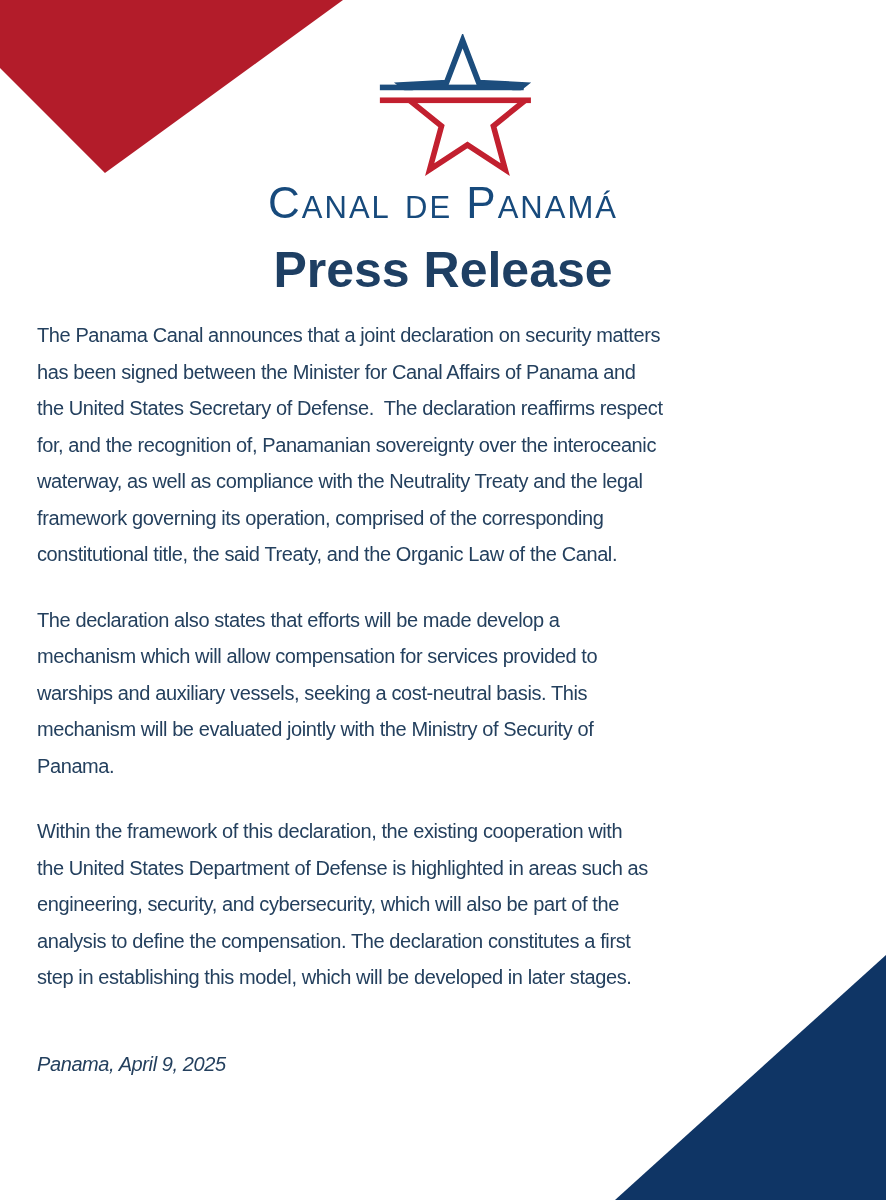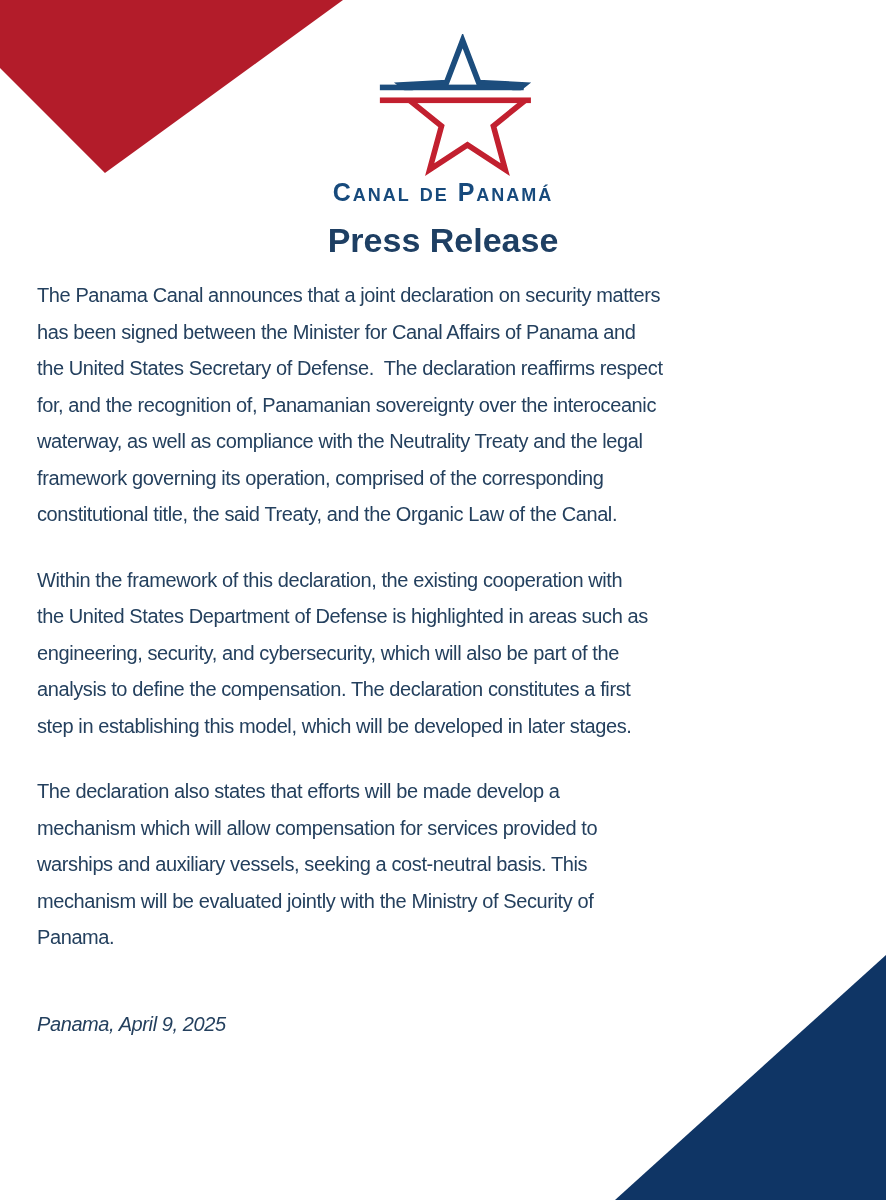--- a/index.html
+++ b/index.html
@@ -39,30 +39,30 @@
     position: relative;
     z-index: 2;
   }
   .logo-svg {
     display: block;
     margin: 0 auto;
     margin-left: 378px; 
   }
   .brand {
     margin-top: 2px;
-    font-weight: bold;
+    font-weight: normal;
     font-variant: small-caps;
-    font-size: 25px;
+    font-size: 44px;
     letter-spacing: 2px;
     color: var(--wordmark-navy, #174a7c);
     line-height: 1.1;
   }
   h1.title {
     margin: 13px 0 0 0;
-    font-size: 34px;
+    font-size: 50px;
     font-weight: bold;
     color: var(--title-navy, #1e3f63);
     line-height: 1.2;
   }
 
   
   main {
     position: relative;
     z-index: 2;
     margin: 17px 20px 0 37px;
@@ -116,26 +116,26 @@
   </header>
 
   <main>
     <p>The Panama Canal announces that a joint declaration on security matters
 has been signed between the Minister for Canal Affairs of Panama and
 the United States Secretary of Defense.  The declaration reaffirms respect
 for, and the recognition of, Panamanian sovereignty over the interoceanic
 waterway, as well as compliance with the Neutrality Treaty and the legal
 framework governing its operation, comprised of the corresponding
 constitutional title, the said Treaty, and the Organic Law of the Canal.</p>
+    <p>The declaration also states that efforts will be made develop a
+mechanism which will allow compensation for services provided to
+warships and auxiliary vessels, seeking a cost-neutral basis. This
+mechanism will be evaluated jointly with the Ministry of Security of
+Panama.</p>
     <p>Within the framework of this declaration, the existing cooperation with
 the United States Department of Defense is highlighted in areas such as
 engineering, security, and cybersecurity, which will also be part of the
 analysis to define the compensation. The declaration constitutes a first
 step in establishing this model, which will be developed in later stages.</p>
-    <p>The declaration also states that efforts will be made develop a
-mechanism which will allow compensation for services provided to
-warships and auxiliary vessels, seeking a cost-neutral basis. This
-mechanism will be evaluated jointly with the Ministry of Security of
-Panama.</p>
     <p class="dateline">Panama, April 9, 2025</p>
   </main>
 
 </div>
 
 </body></html>

